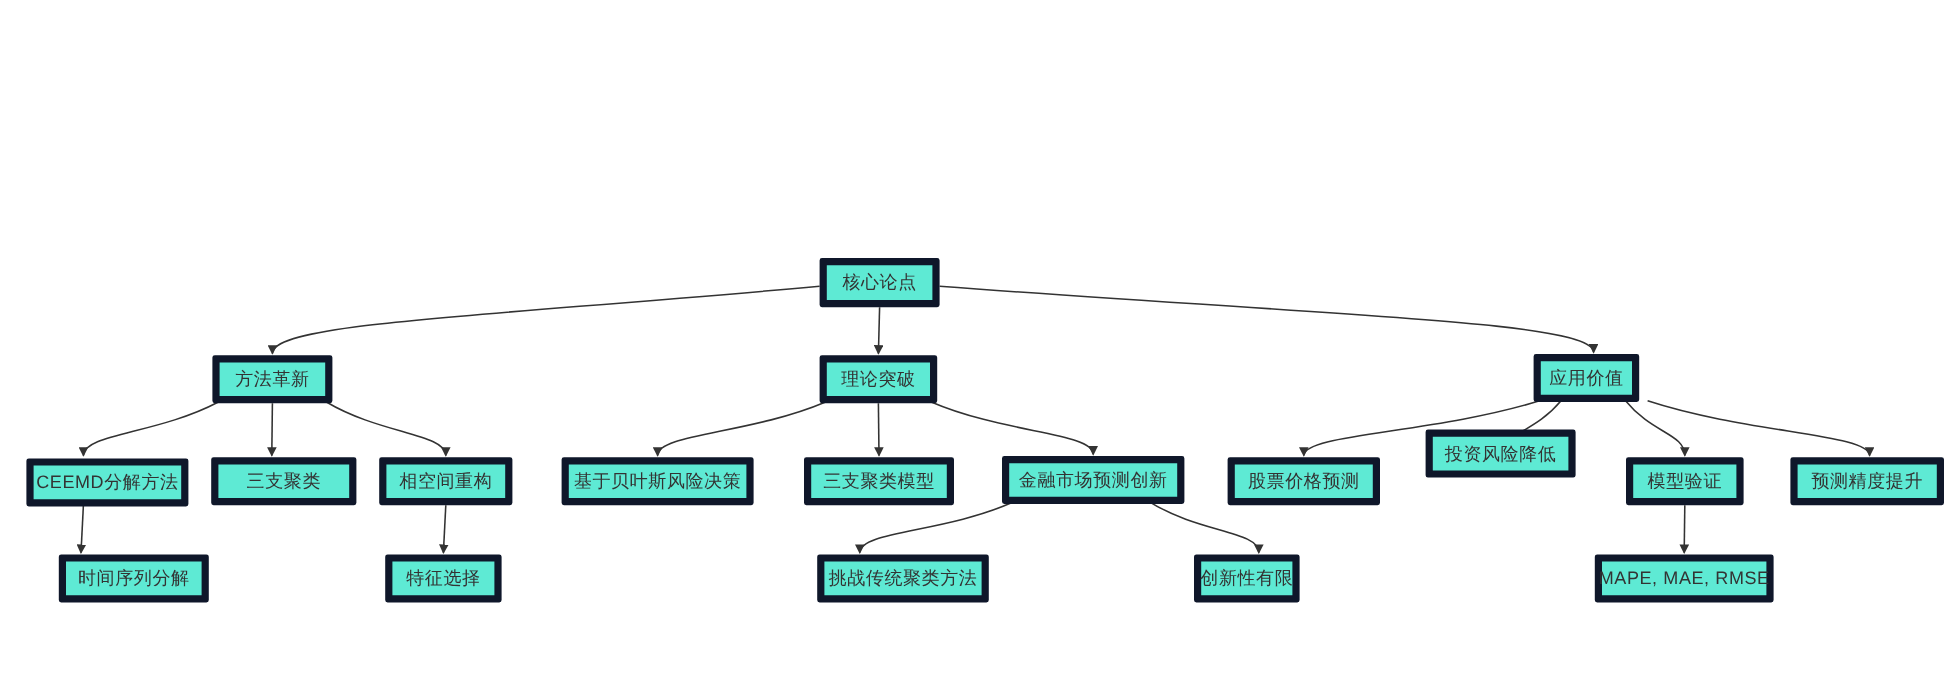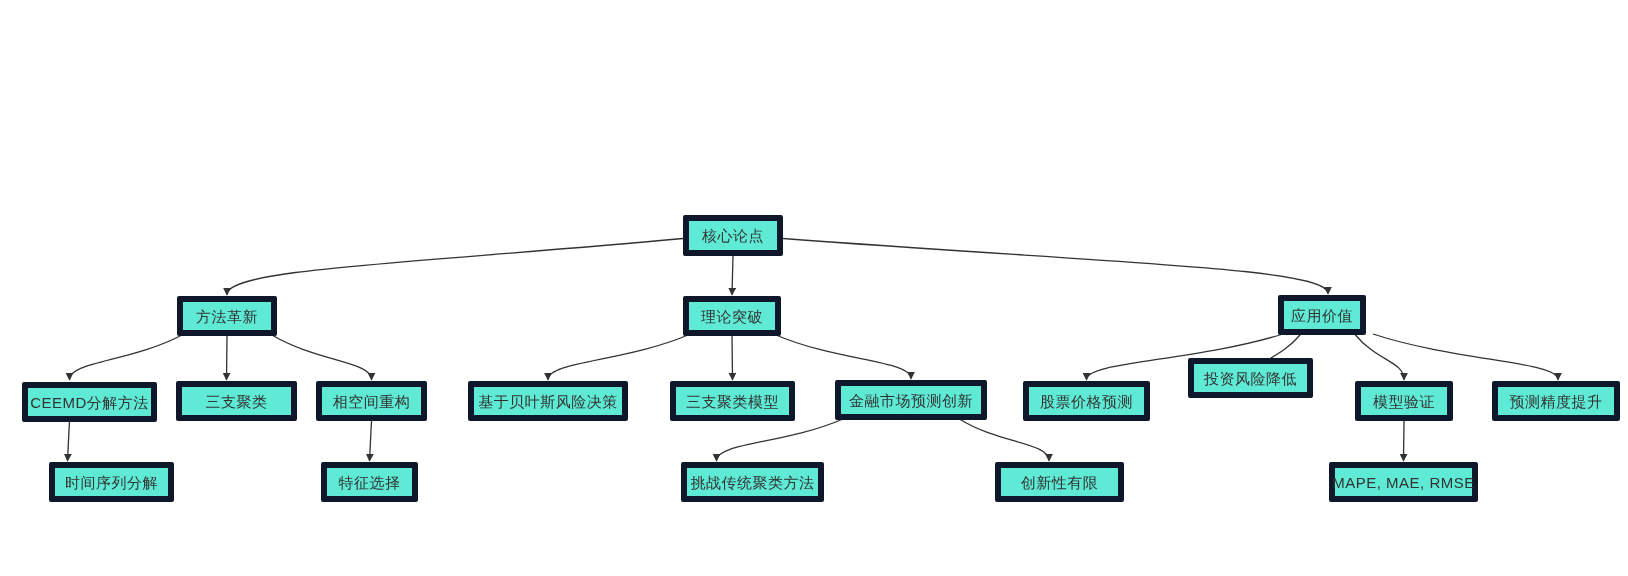--- a/index.html
+++ b/index.html
@@ -86,16 +86,16 @@
       <div class="node" style="left: 468px; top: 381px; width: 160px; height: 40px;">基于贝叶斯风险决策</div>
       <div class="node" style="left: 670px; top: 381px; width: 125px; height: 40px;">三支聚类模型</div>
       <div class="node" style="left: 835px; top: 380px; width: 152px; height: 40px;">金融市场预测创新</div>
       <div class="node" style="left: 1023px; top: 381px; width: 127px; height: 40px;">股票价格预测</div>
       <div class="node" style="left: 1188px; top: 358px; width: 125px; height: 40px;">投资风险降低</div>
       <div class="node" style="left: 1355px; top: 381px; width: 98px; height: 40px;">模型验证</div>
       <div class="node" style="left: 1492px; top: 381px; width: 128px; height: 40px; text-align: center;">预测精度提升</div>
       <div class="node" style="left: 5px; top: 462px; width: 125px; height: 40px; margin-left: 44px;">时间序列分解</div>
       <div class="node" style="left: 321px; top: 462px; width: 97px; height: 40px;">特征选择</div>
       <div class="node" style="left: 645px; top: 462px; width: 143px; height: 40px; margin-left: 36px;">挑战传统聚类方法</div>
-      <div class="node" style="left: 995px; top: 462px; width: 129px; height: 40px;">创新性有限</div>
+      <div class="node" style="left: 995px; top: 462px; width: 88px; height: 40px;">创新性有限</div>
       <div class="node" style="left: 1329px; top: 462px; width: 149px; height: 40px;">MAPE, MAE, RMSE</div>
     </div>
 </div>
 
 </body></html>

